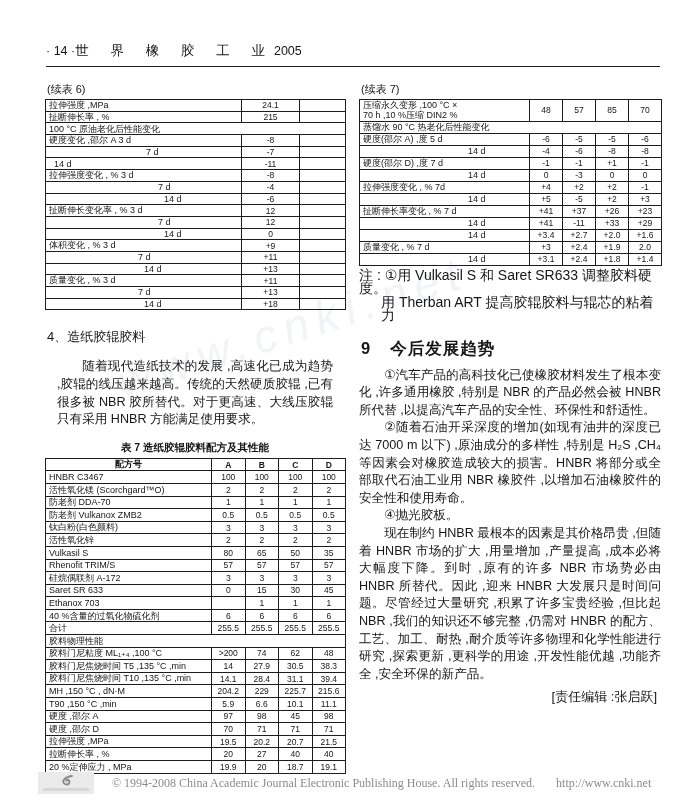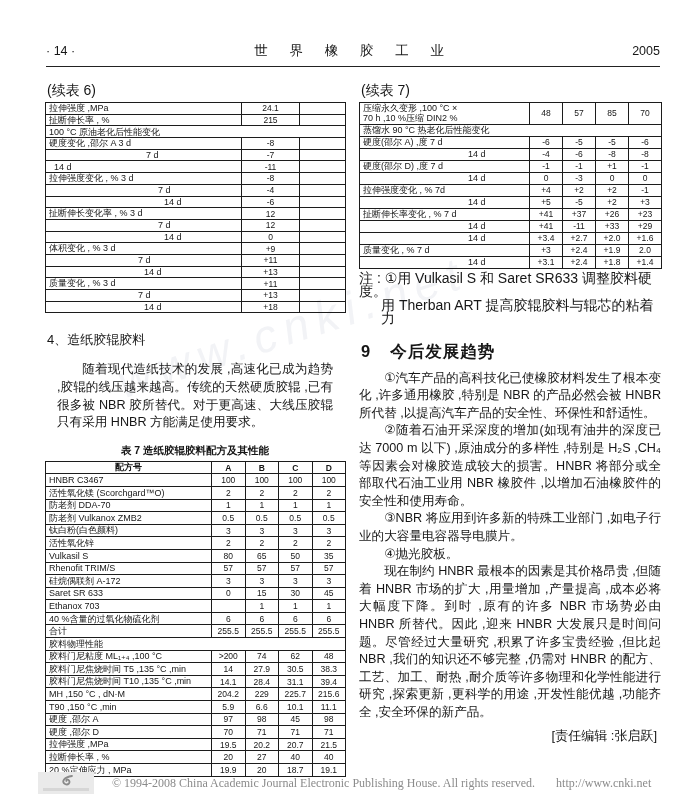--- a/index.html
+++ b/index.html
@@ -5,30 +5,30 @@
   html,body{margin:0;padding:0;}
   body{
     width:700px;height:800px;background:#ffffff;color:#161616;
     font-family:"Liberation Sans","DejaVu Sans",sans-serif;
     -webkit-font-smoothing:antialiased;
   }
   .page{position:relative;width:700px;height:800px;overflow:hidden;background:#fff;}
 
   
   .hdr-bar{position:absolute;top:42px;left:46px;right:40px;display:flex;
-    justify-content:space-between;align-items:baseline;font-size:12.5px;}
+    align-items:baseline;font-size:12.5px;}
   .journal-title{letter-spacing:9px;font-size:13.5px;}
   .hdr-rule{position:absolute;top:66px;left:46px;right:40px;border-top:1.6px solid #222;}
 
   
   .content{position:absolute;top:80px;left:45px;width:616px;display:flex;gap:14px;}
   .col-left{width:300px;flex:0 0 300px;}
   .col-right{width:302px;flex:0 0 302px;}
 
-  .tbl-caption{font-size:14px;margin:2px 0 2px 2px;}
+  .tbl-caption{font-size:11px;margin:2px 0 2px 2px;}
 
   table{border-collapse:collapse;width:100%;table-layout:fixed;padding-left:8px;}
   td{border:1px solid #1c1c1c;padding:0 3px;overflow:hidden;white-space:nowrap;}
   .lbl{font-size:9px;text-align:left;white-space:pre-line;line-height:1.15;}
   .val{font-size:8.5px;text-align:center;}
   #t6 td{height:10.7px;}
   #t7 td{height:11.6px;}
   #tc7 td{height:11px;}
   #t7 .hdr .lbl{text-align:center;}
   .span{font-weight:400;}
@@ -381,21 +381,21 @@
 70 h ,10 %压缩 DIN2 %</td>
               <td class="val">48</td>
               <td class="val">57</td>
               <td class="val">85</td>
               <td class="val">70</td>
             </tr>
             <tr>
               <td colspan="5" class="lbl span">蒸馏水 90 °C 热老化后性能变化</td>
             </tr>
             <tr>
-              <td class="lbl">硬度(邵尔 A) ,度    7 d</td>
+              <td class="lbl">硬度(邵尔 A) ,度    5 d</td>
               <td class="val">-6</td>
               <td class="val">-5</td>
               <td class="val">-5</td>
               <td class="val">-6</td>
             </tr>
             <tr>
               <td class="lbl" style="padding-left: 108px;">14 d</td>
               <td class="val">-4</td>
               <td class="val">-6</td>
               <td class="val">-8</td>
@@ -473,21 +473,20 @@
       </div>
 
       <div class="sec9-head">
         <span class="sec9-num">9</span>
         <span class="sec9-title">今后发展趋势</span>
       </div>
 
       <div id="s9-paragraphs">
           <p>①汽车产品的高科技化已使橡胶材料发生了根本变化 ,许多通用橡胶 ,特别是 NBR 的产品必然会被 HNBR 所代替 ,以提高汽车产品的安全性、环保性和舒适性。</p>
           <p>②随着石油开采深度的增加(如现有油井的深度已达 7000 m 以下) ,原油成分的多样性 ,特别是 H₂S ,CH₄ 等因素会对橡胶造成较大的损害。HNBR 将部分或全部取代石油工业用 NBR 橡胶件 ,以增加石油橡胶件的安全性和使用寿命。</p>
-          <p>③NBR 将应用到许多新的特殊工业部门 ,如电子行业的大容量电容器导电膜片。</p>
           <p>④抛光胶板。</p>
           <p>现在制约 HNBR 最根本的因素是其价格昂贵 ,但随着 HNBR 市场的扩大 ,用量增加 ,产量提高 ,成本必将大幅度下降。到时 ,原有的许多 NBR 市场势必由 HNBR 所替代。因此 ,迎来 HNBR 大发展只是时间问题。尽管经过大量研究 ,积累了许多宝贵经验 ,但比起 NBR ,我们的知识还不够完整 ,仍需对 HNBR 的配方、工艺、加工、耐热 ,耐介质等许多物理和化学性能进行研究 ,探索更新 ,更科学的用途 ,开发性能优越 ,功能齐全 ,安全环保的新产品。</p>
         </div>
 
       <div class="editor-note">[责任编辑 :张启跃]</div>
     </div>
   </div>
 
   <div class="footer">
     <div class="cnki-logo">

